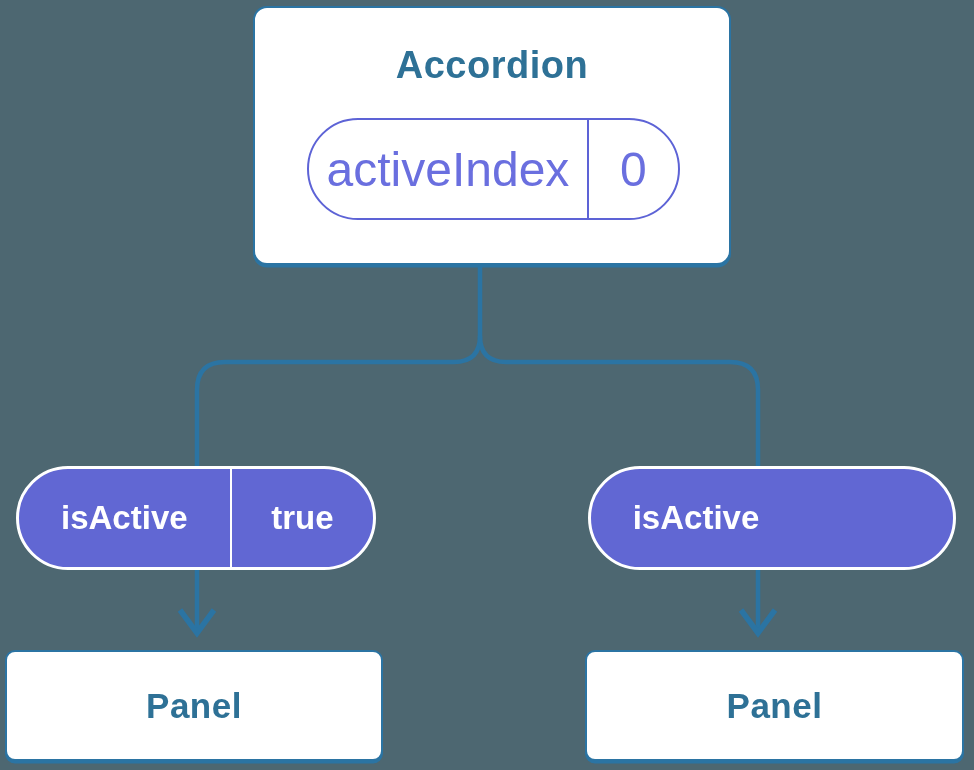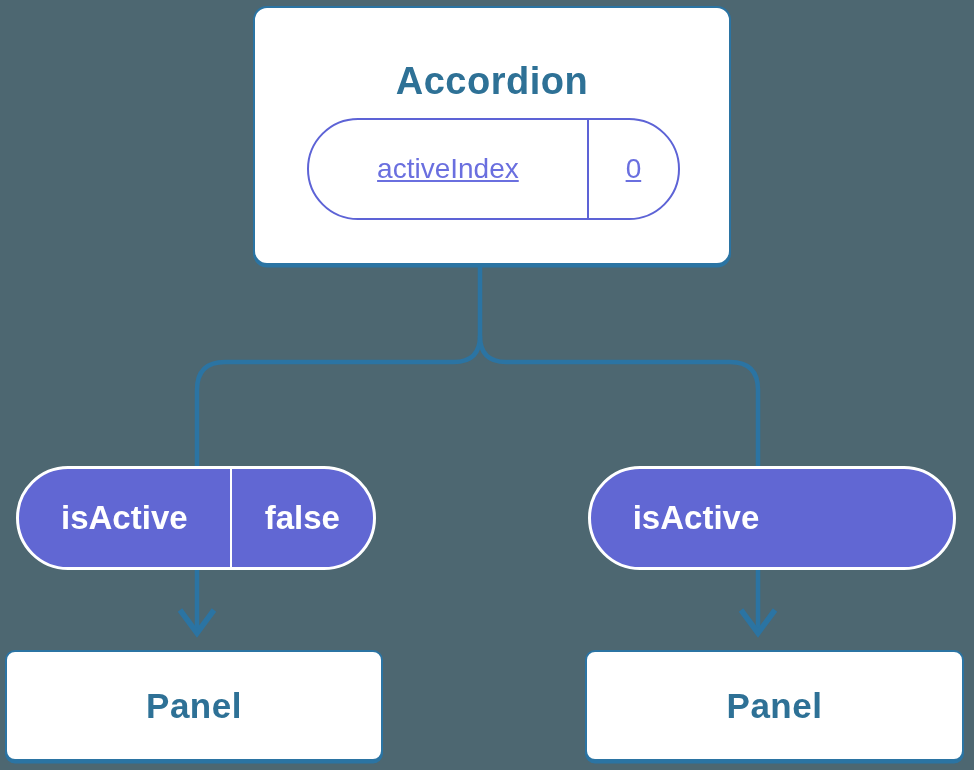--- a/index.html
+++ b/index.html
@@ -44,21 +44,21 @@
     box-shadow: 0 2.5px 0 0 var(--accent-blue);
     z-index: 2;
   }
   .root-node {
     left: 253px; top: 6px;
     width: 478px; height: 259px;
     border-radius: 14px;
   }
   .root-title {
     position: absolute;
-    left: 0; top: 52px;
+    left: 0; top: 36px;
     width: 100%;
     text-align: center;
     font-size: 38px;
     font-weight: bold;
     color: var(--text-blue);
     letter-spacing: 0.5px;
   }
   .state-pill {
     position: absolute;
     left: 52px; top: 110px;     
@@ -67,22 +67,21 @@
     border-radius: 51px;
     display: flex;
     align-items: stretch;
     background: #fff;
   }
   .state-pill .cell {
     display: flex;
     align-items: center;
     justify-content: center;
     color: var(--pill-purple-text);
-    font-size: 28px;
-    text-decoration: underline;
+    font-size: 48px;
   }
   .state-pill .cell-name { flex: 0 0 75.3%; }
   .state-pill .cell-value {
     flex: 1 1 auto;
     border-left: 2px solid var(--pill-purple-border);
   }
 
   .prop-pill {
     position: absolute;
     height: 104px;
@@ -142,21 +141,21 @@
   <div class="node root-node">
     <div class="root-title">Accordion</div>
     <div class="state-pill">
       <div class="cell cell-name">activeIndex</div>
       <div class="cell cell-value">0</div>
     </div>
   </div>
 
   <div class="prop-pill prop-pill-left">
     <div class="cell cell-name">isActive</div>
-    <div class="cell cell-value">false</div>
+    <div class="cell cell-value">true</div>
   </div>
 
   <div class="prop-pill prop-pill-right">
     <div class="cell cell-name">isActive</div>
   </div>
 
   <div class="node panel-node panel-node-left">
     <div class="panel-label">Panel</div>
   </div>
 

